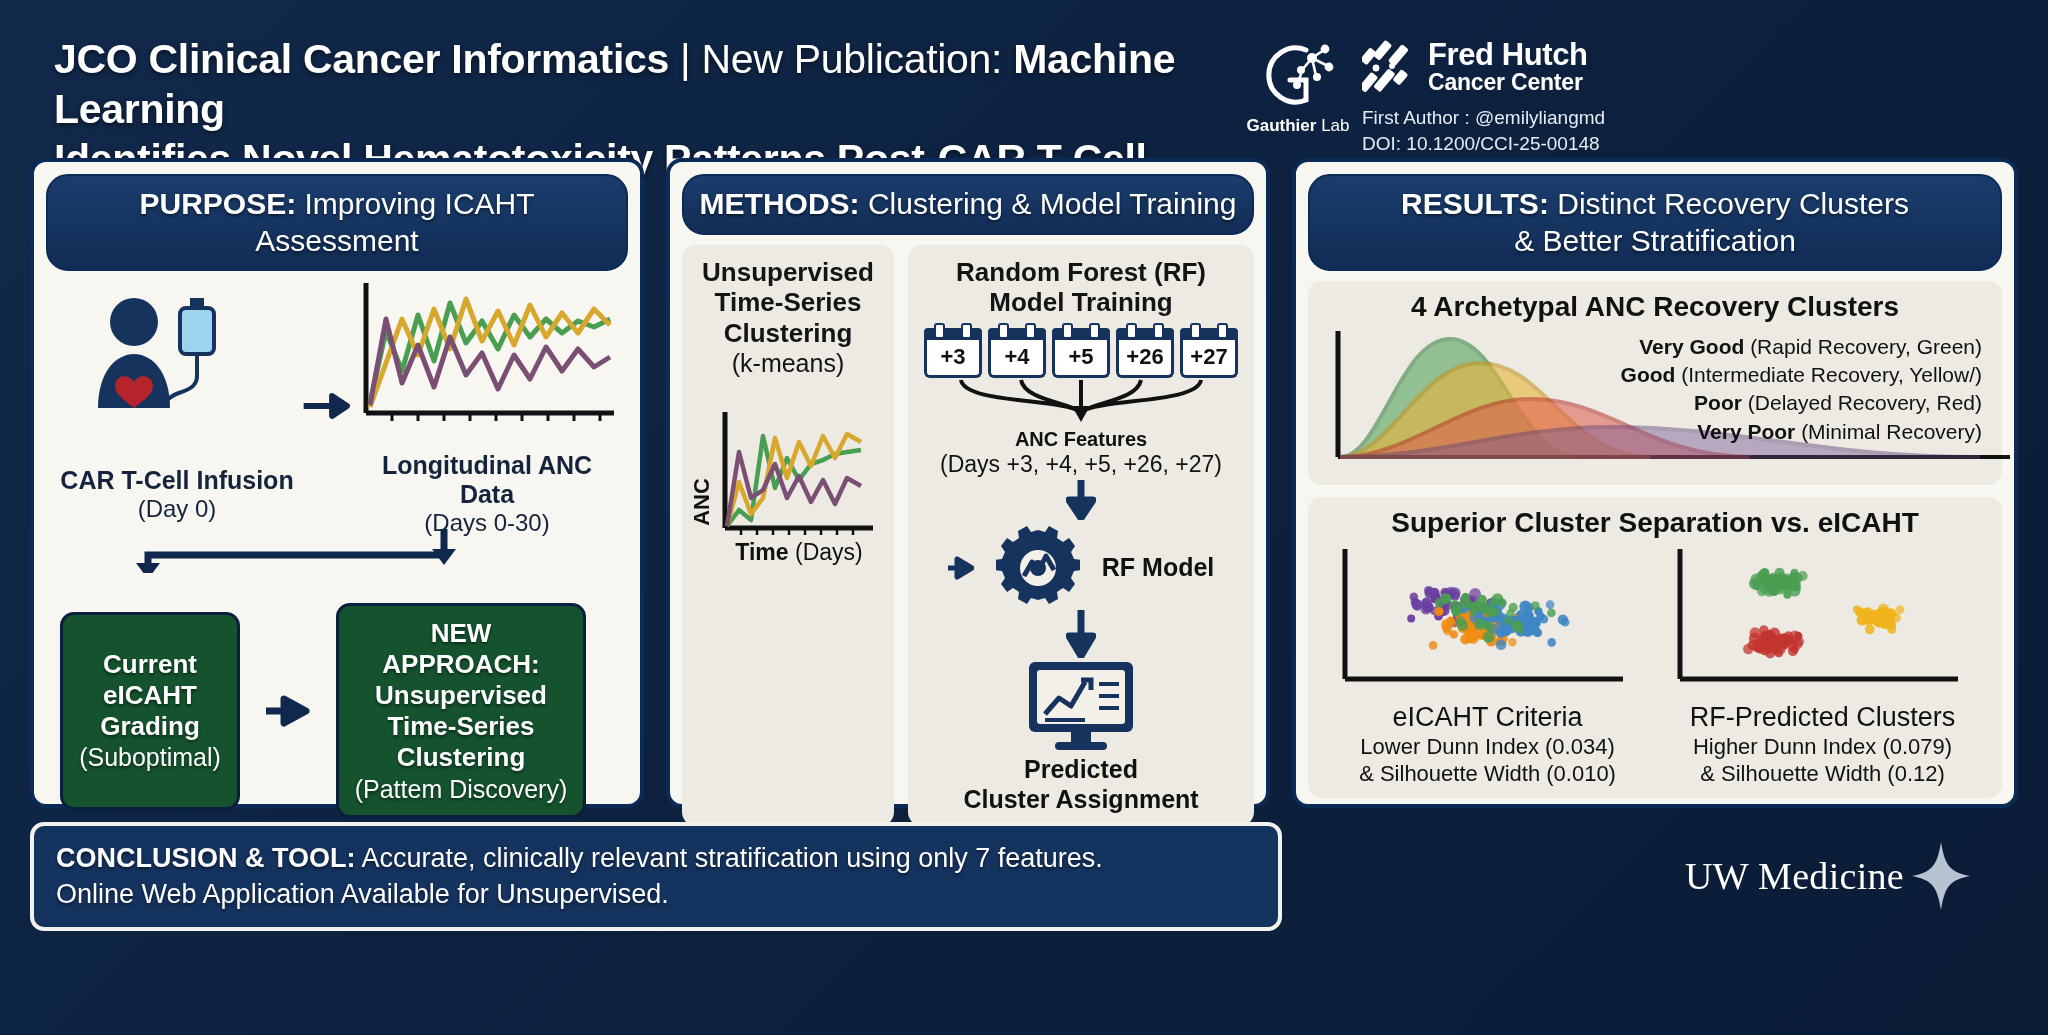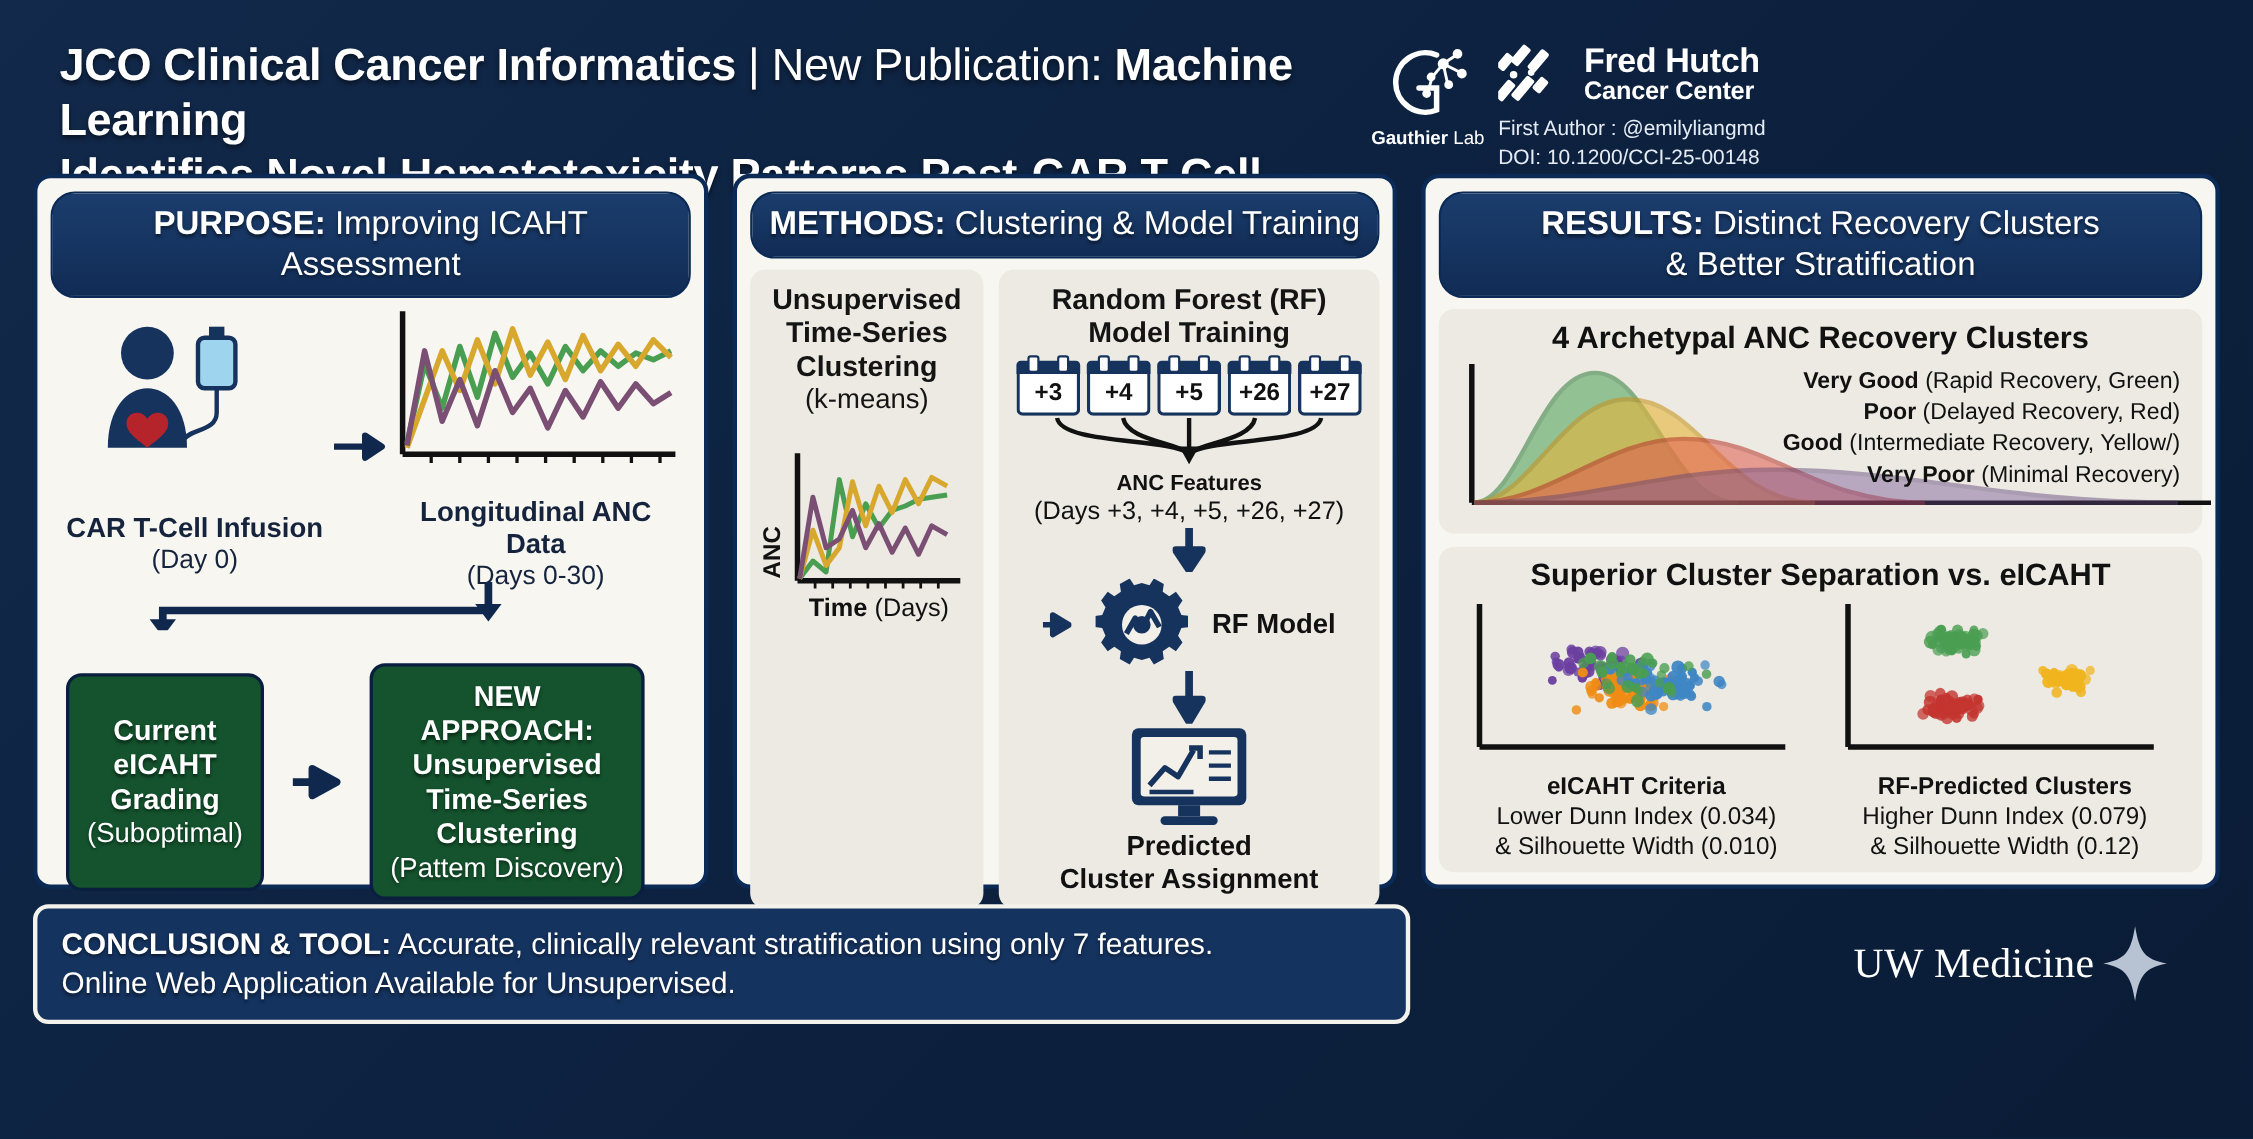--- a/index.html
+++ b/index.html
@@ -38,21 +38,21 @@
     padding-top: 14px;
   }
   .gauthier-lab {
     color: #ffffff; font-size: 17px; margin-top: 2px; white-space: nowrap;
   }
   .gauthier-lab b { font-weight: bold; }
   .hutch {
     flex: 0 0 auto; width: 330px; padding-top: 16px;
     display: flex; flex-direction: column; align-items: flex-start;
   }
-  .hutch-top { display: flex; align-items: center; gap: 16px; }
+  .hutch-top { display: flex; align-items: center; gap: 4px; }
   .hutch-name { color: #fff; line-height: 1.02; }
   .hutch-name .l1 { font-size: 31px; font-weight: bold; letter-spacing: -.4px; }
   .hutch-name .l2 { font-size: 23px; font-weight: bold; letter-spacing: -.2px; }
   .hutch-meta { color: #e6ecf5; font-size: 19px; margin-top: 9px; line-height: 1.35; }
 
   
   .columns { display: flex; gap: 22px; padding: 0 8px; height: 650px; }
   .panel {
     background: #f7f6f1;
     border: 4px solid #0b2a55;
@@ -129,21 +129,21 @@
 
   
   .results-body { flex:1; display:flex; flex-direction:column; gap:12px; padding-top:10px; }
   .res-card { background:#eceae2; border-radius:14px; padding:10px 12px; }
   .res-title { text-align:center; font-weight:bold; font-size:28px; color:#111; margin-bottom:4px; }
   .legend { font-size:21px; color:#111; line-height:1.34; }
   .legend li { list-style:none; white-space:nowrap; text-align:right; }
   .legend b { font-weight:bold; }
   .scatter-pair { display:flex; justify-content:space-around; }
   .scat-cap { text-align:center; color:#111; line-height:1.22; margin-top:2px; }
-  .scat-cap .h { font-weight:bold; font-size:22px; }
+  .scat-cap .h { font-weight:normal; font-size:27px; }
   .scat-cap .s { font-size:22px; }
 
   
   .bottom { display:flex; align-items:center; padding: 14px 8px 0; }
   .conclusion {
     width: 1252px;
     background: #15335f; border: 4px solid #f3f2ec; border-radius: 14px;
     color:#fff; padding: 14px 22px; font-size: 27px; line-height:1.35;
     text-shadow: 0 2px 3px rgba(0,0,0,.5);
   }
@@ -437,22 +437,22 @@
             <svg width="700" height="148" viewBox="0 0 700 148" style="position:absolute;left:0;top:0">
               <line x1="18" y1="4" x2="18" y2="130" stroke="#111" stroke-width="5"></line>
               <line x1="18" y1="130" x2="690" y2="130" stroke="#111" stroke-width="4"></line>
               <path d="M20 130 C60 130 80 12 130 12 C180 12 200 130 260 130 Z" fill="#4a9e52" opacity=".55" stroke="#2f7a38" stroke-width="4"></path>
               <path d="M20 130 C70 130 100 36 160 36 C225 36 250 130 330 130 Z" fill="#e8b43a" opacity=".6" stroke="#c79522" stroke-width="4"></path>
               <path d="M20 130 C90 130 140 72 210 72 C290 72 330 130 430 130 Z" fill="#e05a4e" opacity=".55" stroke="#b8332b" stroke-width="4"></path>
               <path d="M20 130 C120 130 190 100 290 100 C420 100 500 130 660 130 Z" fill="#7a5a96" opacity=".45" stroke="#5b4076" stroke-width="4"></path>
             </svg>
             <ul class="legend" style="position:absolute;right:8px;top:6px;">
               <li><b>Very Good</b><span> (Rapid Recovery, Green)</span></li>
+              <li><b>Good</b><span> (Intermediate Recovery, Yellow/)</span></li>
               <li><b>Poor</b><span> (Delayed Recovery, Red)</span></li>
-              <li><b>Good</b><span> (Intermediate Recovery, Yellow/)</span></li>
               <li><b>Very Poor</b><span> (Minimal Recovery)</span></li>
             </ul>
           </div>
         </div>
 
         <div class="res-card">
           <div class="res-title">Superior Cluster Separation vs. eICAHT</div>
           <div class="scatter-pair">
 
             <div style="width:330px;">

